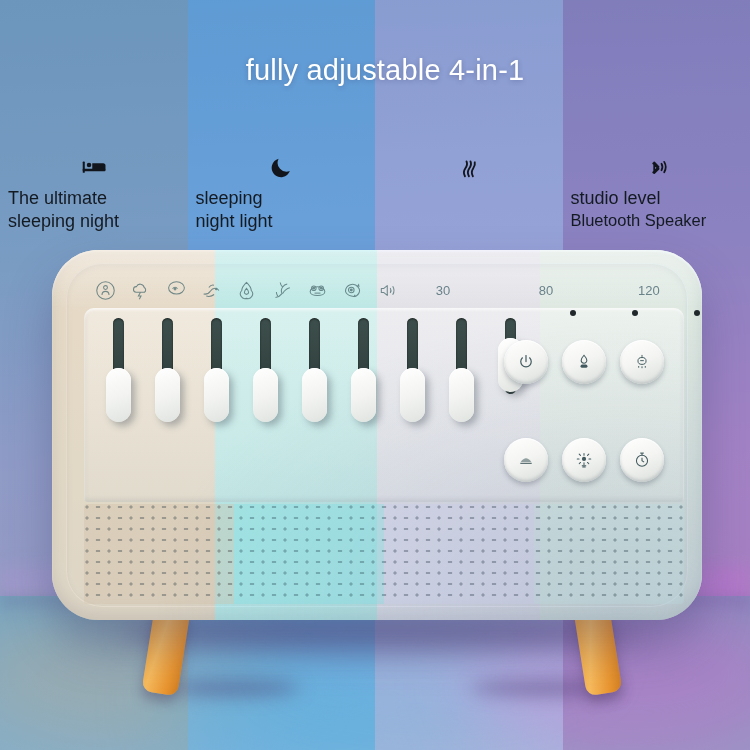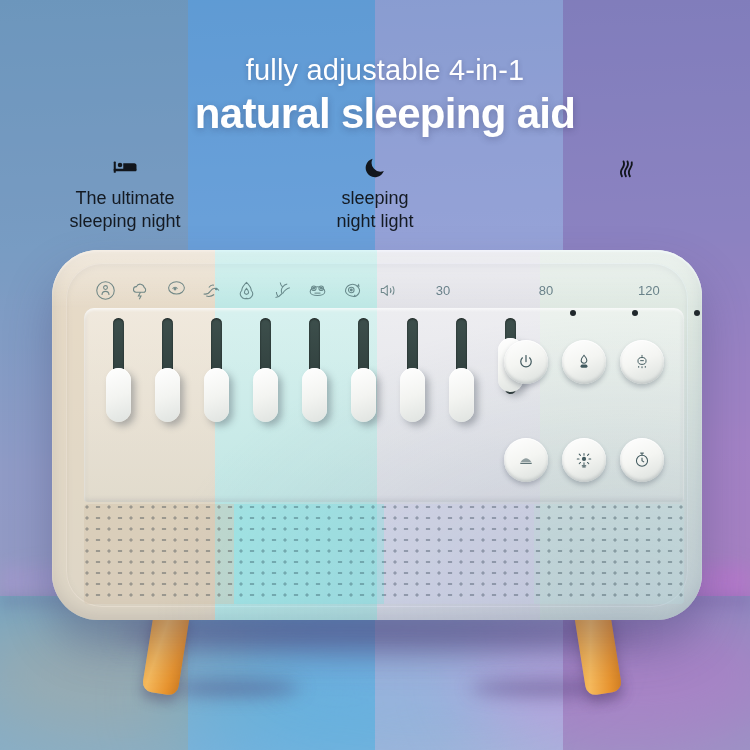--- a/index.html
+++ b/index.html
@@ -63,21 +63,21 @@
   .headline{
     margin-top:6px;color:#ffffff;font-size:42px;font-weight:700;
     letter-spacing:-.7px;line-height:1.1;text-shadow:0 2px 7px rgba(40,40,80,.30);
   }
 
   
   .features{
     position:absolute;left:0;top:152px;width:100%;z-index:6;
     display:flex;align-items:flex-start;
   }
-  .feature{flex:1 1 25%;text-align:center;padding:0 0;}
+  .feature{flex:1 1 25%;text-align:left;padding:0 8px;}
   .feature .ficon{
     height:30px;display:flex;align-items:center;justify-content:center;
     color:#12161c;
   }
   .feature .flabel{
     margin-top:5px;color:#141a22;font-size:18px;line-height:1.27;font-weight:400;
   }
   .feature .flabel .l2{display:block;}
   .feature.f4 .flabel .l2{font-size:16.5px;}
 
@@ -434,21 +434,20 @@
 
   <div class="bands">
     <div class="band b1"></div>
     <div class="band b2"></div>
     <div class="band b3"></div>
     <div class="band b4"></div>
   </div>
 
   <div class="copy">
     <div class="kicker">fully adjustable 4-in-1</div>
-    <div class="headline">natural sleeping aid</div>
   </div>
 
   <div class="features">
 
     <div class="feature f1">
       <div class="ficon">
         <svg width="26" height="26" viewBox="0 0 24 24" fill="currentColor">
           <rect x="1.6" y="7" width="1.9" height="10.4" rx=".6"></rect>
           <circle cx="7.4" cy="10.2" r="2.1"></circle>
           <path d="M10.4 8.6h10.2c1.1 0 2 .9 2 2v3.6H10.4z"></path>
@@ -476,16 +475,29 @@
     <div class="feature f3">
       <div class="ficon">
         <svg width="25" height="25" viewBox="0 0 24 24" fill="none" stroke="currentColor" stroke-width="1.8" stroke-linecap="round">
           <path d="M8.6 20.4c-1.5-2.6-1.4-5 .3-7.4 1.8-2.5 2.2-4.6 1.2-6.8"></path>
           <path d="M12.4 20.4c-1.5-2.6-1.4-5 .3-7.4 1.8-2.5 2.2-4.6 1.2-6.8"></path>
           <path d="M16.2 20.4c-1.5-2.6-1.4-5 .3-7.4 1.5-2.1 2-4 1.5-6"></path>
         </svg>
       </div>
     </div>
 
+    <div class="feature f4">
+      <div class="ficon">
+        <svg width="25" height="25" viewBox="0 0 24 24" fill="none" stroke="currentColor" stroke-width="1.7" stroke-linecap="round" stroke-linejoin="round">
+          <path d="M8.8 16.6L14 11.4 9.8 7.2v10.2l4.2-4.2-5.2-5.2"></path>
+          <path d="M16.8 8.4c1.1 1.9 1.1 4.4 0 6.3"></path>
+          <path d="M19.4 6.6c1.8 3 1.8 7 0 10"></path>
+        </svg>
+      </div>
+      <div class="flabel">
+        <span>studio level</span>
+        <span class="l2">Bluetooth Speaker</span>
+      </div>
+    </div>
 
   </div>
 
 </div>
 
 </body></html>

